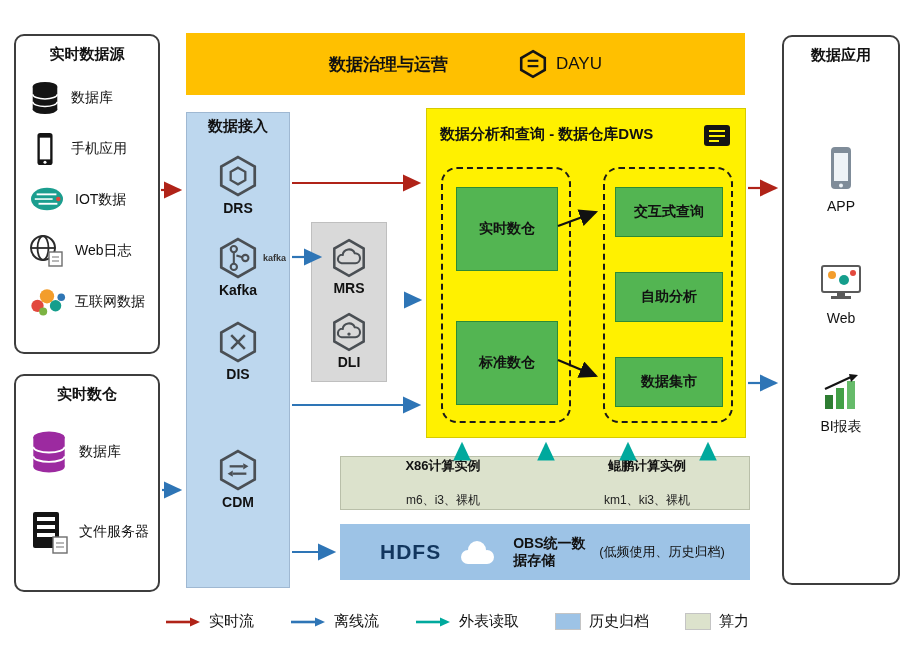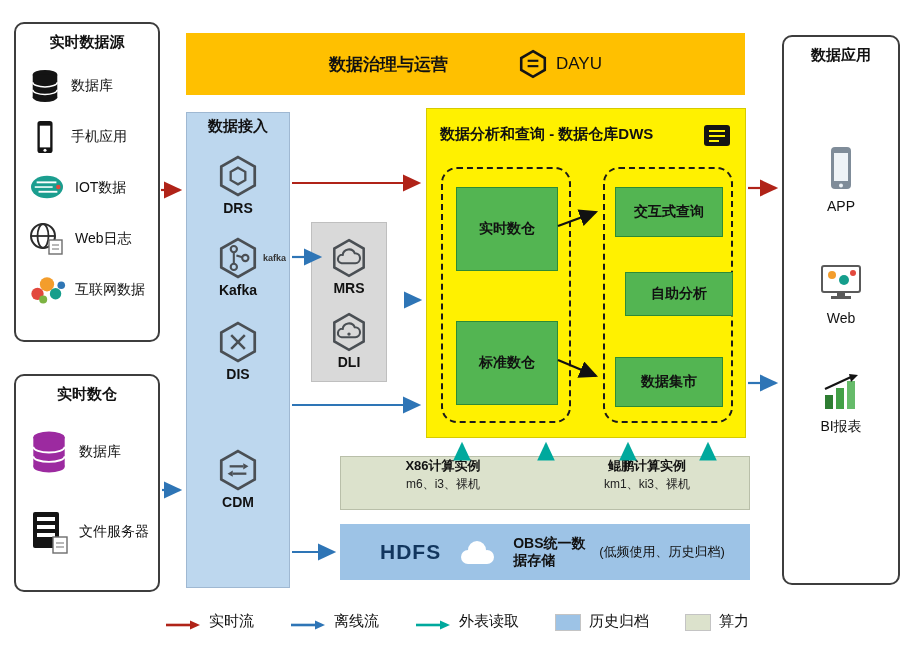--- a/index.html
+++ b/index.html
@@ -10,21 +10,21 @@
   #arrow-layer{position:absolute;inset:0;width:914px;height:651px;pointer-events:none;z-index:5}
   #arrow-layer line{stroke-width:2.2}
   .st-red{stroke:var(--red,#B02318)} .f-red{fill:var(--red,#B02318)}
   .st-blue{stroke:var(--blue,#2E75B6)} .f-blue{fill:var(--blue,#2E75B6)}
   .st-teal{stroke:var(--teal,#00A99D)} .f-teal{fill:var(--teal,#00A99D)}
   .st-black{stroke:#111} .f-black{fill:#111}
 
   
   .panel{position:absolute;background:#fff;border:2px solid #3d3d3d;border-radius:10px;z-index:2}
   .panel-title{font-weight:bold;font-size:15px;text-align:center;padding-top:9px}
-  #realtime-box{left:14px;top:22px;width:146px;height:320px}
+  #realtime-box{left:14px;top:34px;width:146px;height:320px}
   #batch-box{left:14px;top:374px;width:146px;height:218px}
   #apps-box{left:782px;top:35px;width:118px;height:550px}
 
   .src-list{display:flex;flex-direction:column;padding:8px 6px 0 12px}
   .src-item{display:flex;align-items:center;gap:9px;height:51px}
   .batch-list .src-item{height:80px}
   .src-label{font-size:14px;line-height:1.25}
   .icon{display:inline-flex;align-items:center;justify-content:center;flex:0 0 auto}
 
   
@@ -53,46 +53,46 @@
   .dws-title-row{display:flex;align-items:center;gap:8px;padding:11px 12px 0 13px}
   .dws-title{font-weight:bold;font-size:15px}
   .dashed-group{position:absolute;border:2px dashed #1a1a1a;border-radius:16px}
   #dws-left{left:14px;top:58px;width:130px;height:256px}
   #dws-right{left:176px;top:58px;width:130px;height:256px}
   .node{position:absolute;display:flex;align-items:center;justify-content:center;
     background:var(--node-green,#53B552);border:1px solid #2e8b36;font-weight:bold;font-size:14px}
   #node-rt{left:13px;top:18px;width:102px;height:84px}
   #node-std{left:13px;top:152px;width:102px;height:84px}
   #node-iq{left:10px;top:18px;width:108px;height:50px}
-  #node-sa{left:20px;top:103px;width:108px;height:44px}
+  #node-sa{left:10px;top:103px;width:108px;height:50px}
   #node-dm{left:10px;top:188px;width:108px;height:50px}
 
   
   #compute-box{position:absolute;left:340px;top:456px;width:410px;height:54px;
     background:var(--compute-olive,#DCE2CC);border:1px solid #b9bfa9;display:flex;z-index:2}
-  .compute-half{flex:1;display:flex;flex-direction:column;align-items:center;justify-content:flex-start;gap:1px}
+  .compute-half{flex:1;display:flex;flex-direction:column;align-items:center;justify-content:space-between;gap:1px}
   .compute-title{font-weight:bold;font-size:13px}
   .compute-detail{font-size:12px;color:#222}
 
   
   #storage-box{position:absolute;left:340px;top:524px;width:410px;height:56px;
     background:var(--storage-blue,#9DC3E6);display:flex;align-items:center;gap:12px;padding:0 14px;z-index:2}
   .hdfs-label{font-weight:bold;font-size:21px;color:#12365e;letter-spacing:1px;margin-left:26px}
   .obs-title{font-weight:bold;font-size:14px;width:74px;line-height:1.25}
   .obs-note{font-size:13px}
 
   
   .app-item{position:absolute;left:0;width:100%;display:flex;flex-direction:column;align-items:center;gap:7px}
   #app-app{top:108px} #app-web{top:226px} #app-bi{top:336px}
   .app-label{font-size:14px}
 
   
   #legend{position:absolute;left:0;top:612px;width:914px;display:flex;justify-content:center;
     align-items:center;gap:36px;z-index:2}
-  .legend-item{display:flex;align-items:flex-end;gap:8px;font-size:15px}
+  .legend-item{display:flex;align-items:center;gap:8px;font-size:15px}
   .legend-arrow line{stroke-width:2.6}
   .swatch{width:26px;height:17px;border:1px solid #c4c4c4}
   .swatch.history{background:var(--storage-blue,#9DC3E6)}
   .swatch.compute{background:var(--compute-olive,#DCE2CC)}
 </style>
 </head>
 <body>
 
 <div class="stage">
 

